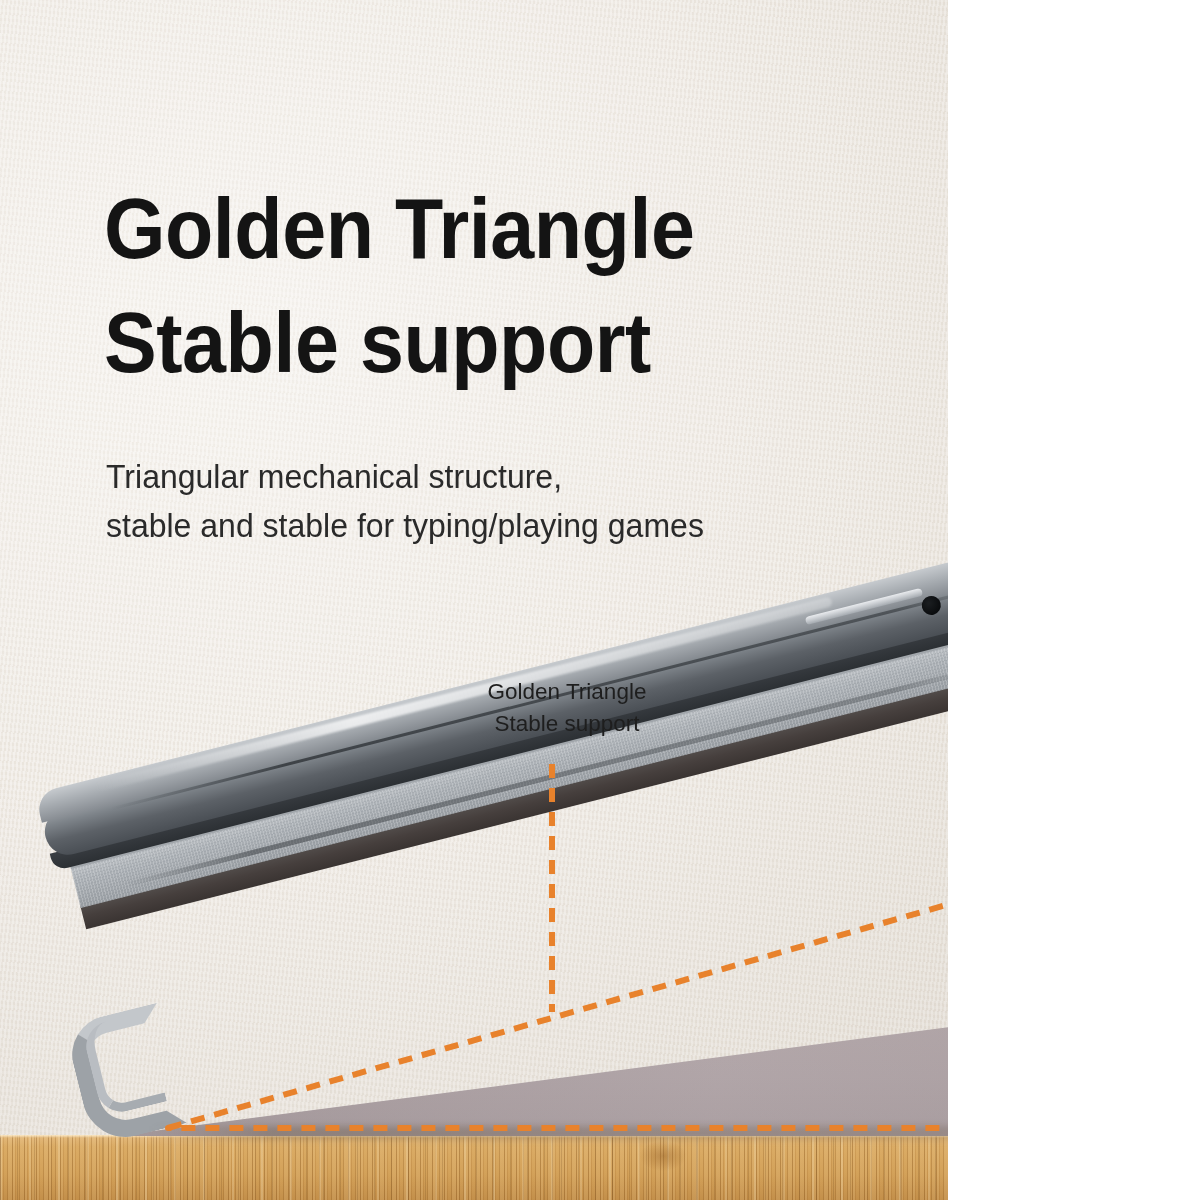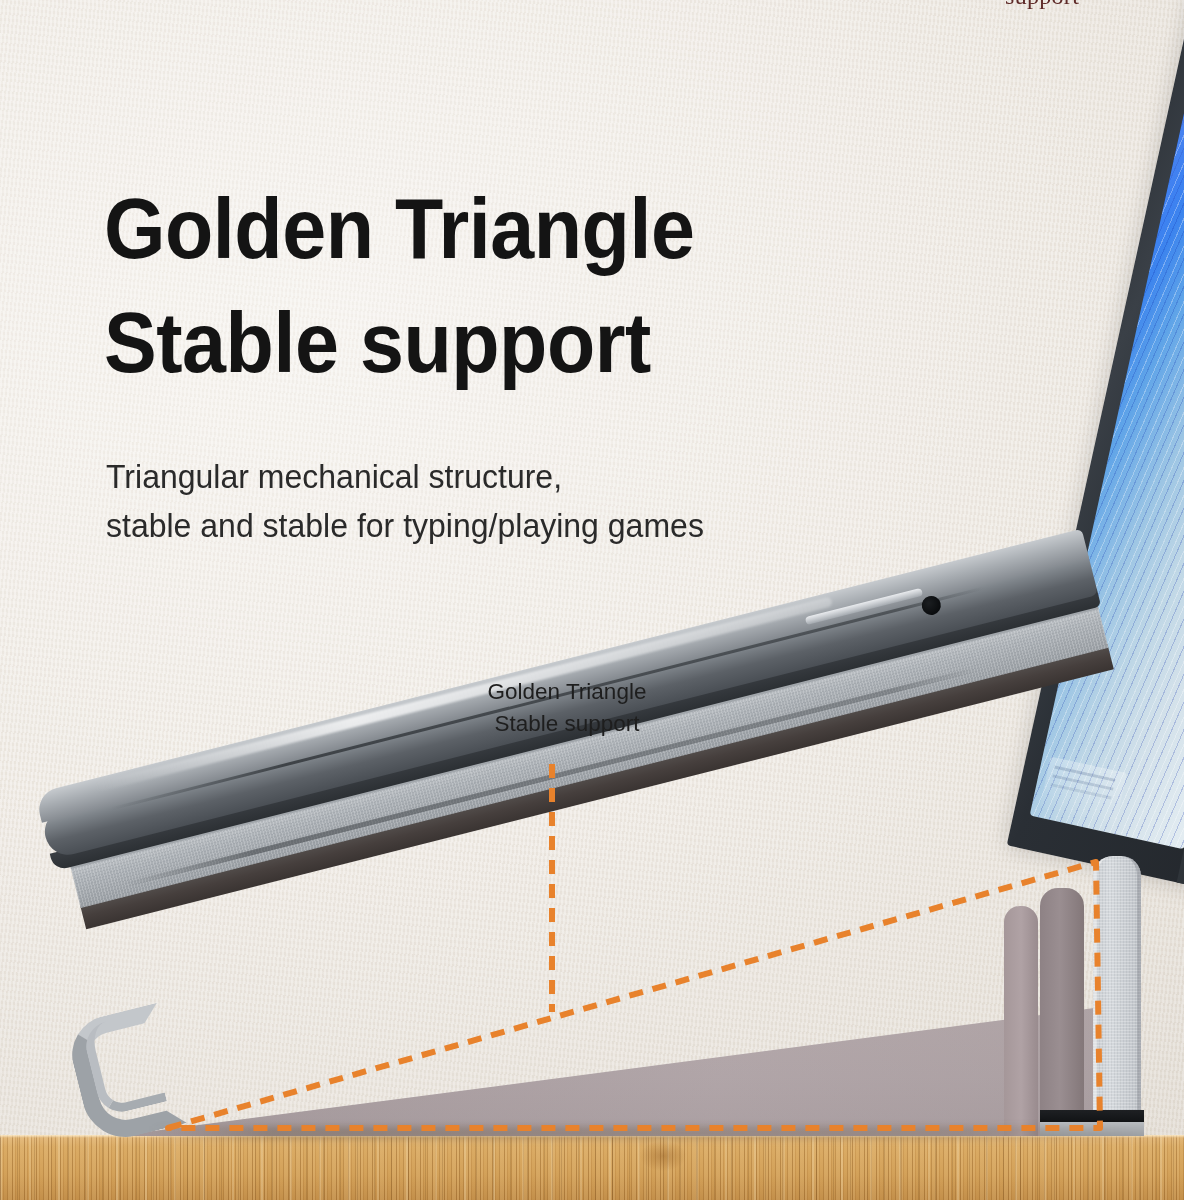--- a/index.html
+++ b/index.html
@@ -1,20 +1,20 @@
 <!DOCTYPE html>
 <html><head>
 <meta charset="utf-8">
 <title>Golden Triangle Stable Support</title>
 <style>
   * { margin:0; padding:0; box-sizing:border-box; }
   html,body { background:#ffffff; }
   .stage{
     position:relative;
-    width:1184px; height:1200px;
+    width:948px; height:1200px;
     overflow:hidden;
     background:#f97316;
     font-family:"Liberation Sans", sans-serif;
   }
   
   .wall{
     position:absolute; inset:0;
     background:
       radial-gradient(120% 90% at 18% 30%, #F3EFE9 0%, #EDE8E1 55%, #E7E1D8 100%);
   }

